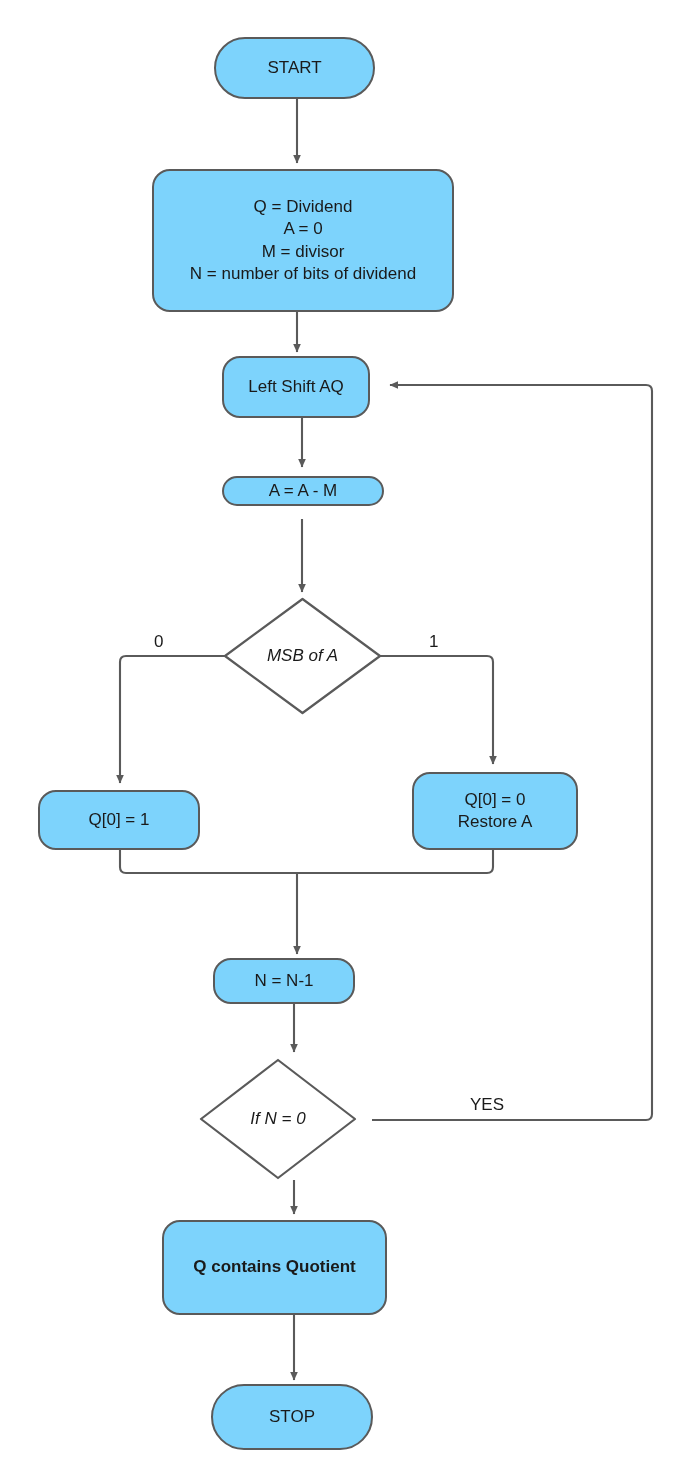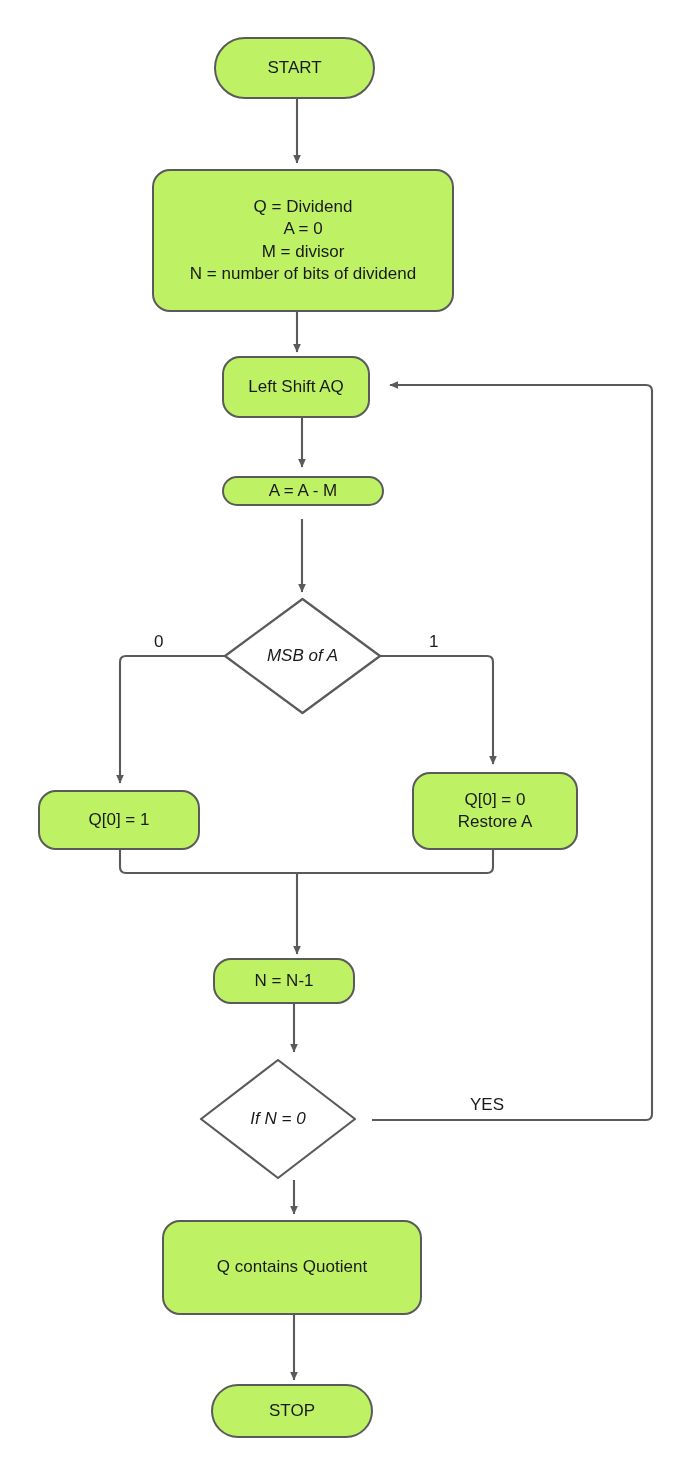--- a/index.html
+++ b/index.html
@@ -24,21 +24,21 @@
   .node {
     position: absolute;
     box-sizing: border-box;
     display: flex;
     align-items: center;
     justify-content: center;
     text-align: center;
     color: #1a1a1a;
     font-size: 17px;
     line-height: 1.32;
-    background: #bef264;
+    background: #7dd3fc;
     border: 2.2px solid #5a5a5a;
     white-space: pre-line;
     z-index: 2;
   }
   .terminator {
     border-radius: 999px;
   }
   .process {
     border-radius: 18px;
   }
@@ -137,21 +137,21 @@
 
 <div class="node process" style="left:213px; top:958px; width:142px; height:46px;">N = N-1</div>
 
 <div class="decision-wrap" style="left:199px; top:1058px; width:158px; height:122px;">
   <svg width="158" height="122">
     <polygon points="79,2 156,61 79,120 2,61" fill="#ffffff" stroke="#5a5a5a" stroke-width="2.2" stroke-linejoin="round"></polygon>
   </svg>
   <span class="decision-label">If N = 0</span>
 </div>
 
-<div class="node process" style="left:162px; top:1220px; width:260px; height:95px;">Q contains Quotient</div>
+<div class="node process" style="left:162px; top:1220px; width:225px; height:95px;font-weight:bold;">Q contains Quotient</div>
 
-<div class="node terminator" style="left:211px; top:1384px; width:162px; height:54px;">STOP</div>
+<div class="node terminator" style="left:211px; top:1384px; width:162px; height:66px;">STOP</div>
 
 <span class="edge-label" style="left:151px; top:632px;">0</span>
 
 <span class="edge-label" style="left:426px; top:632px;">1</span>
 
 <span class="edge-label" style="left:467px; top:1095px;">YES</span>
 
 </body></html>

